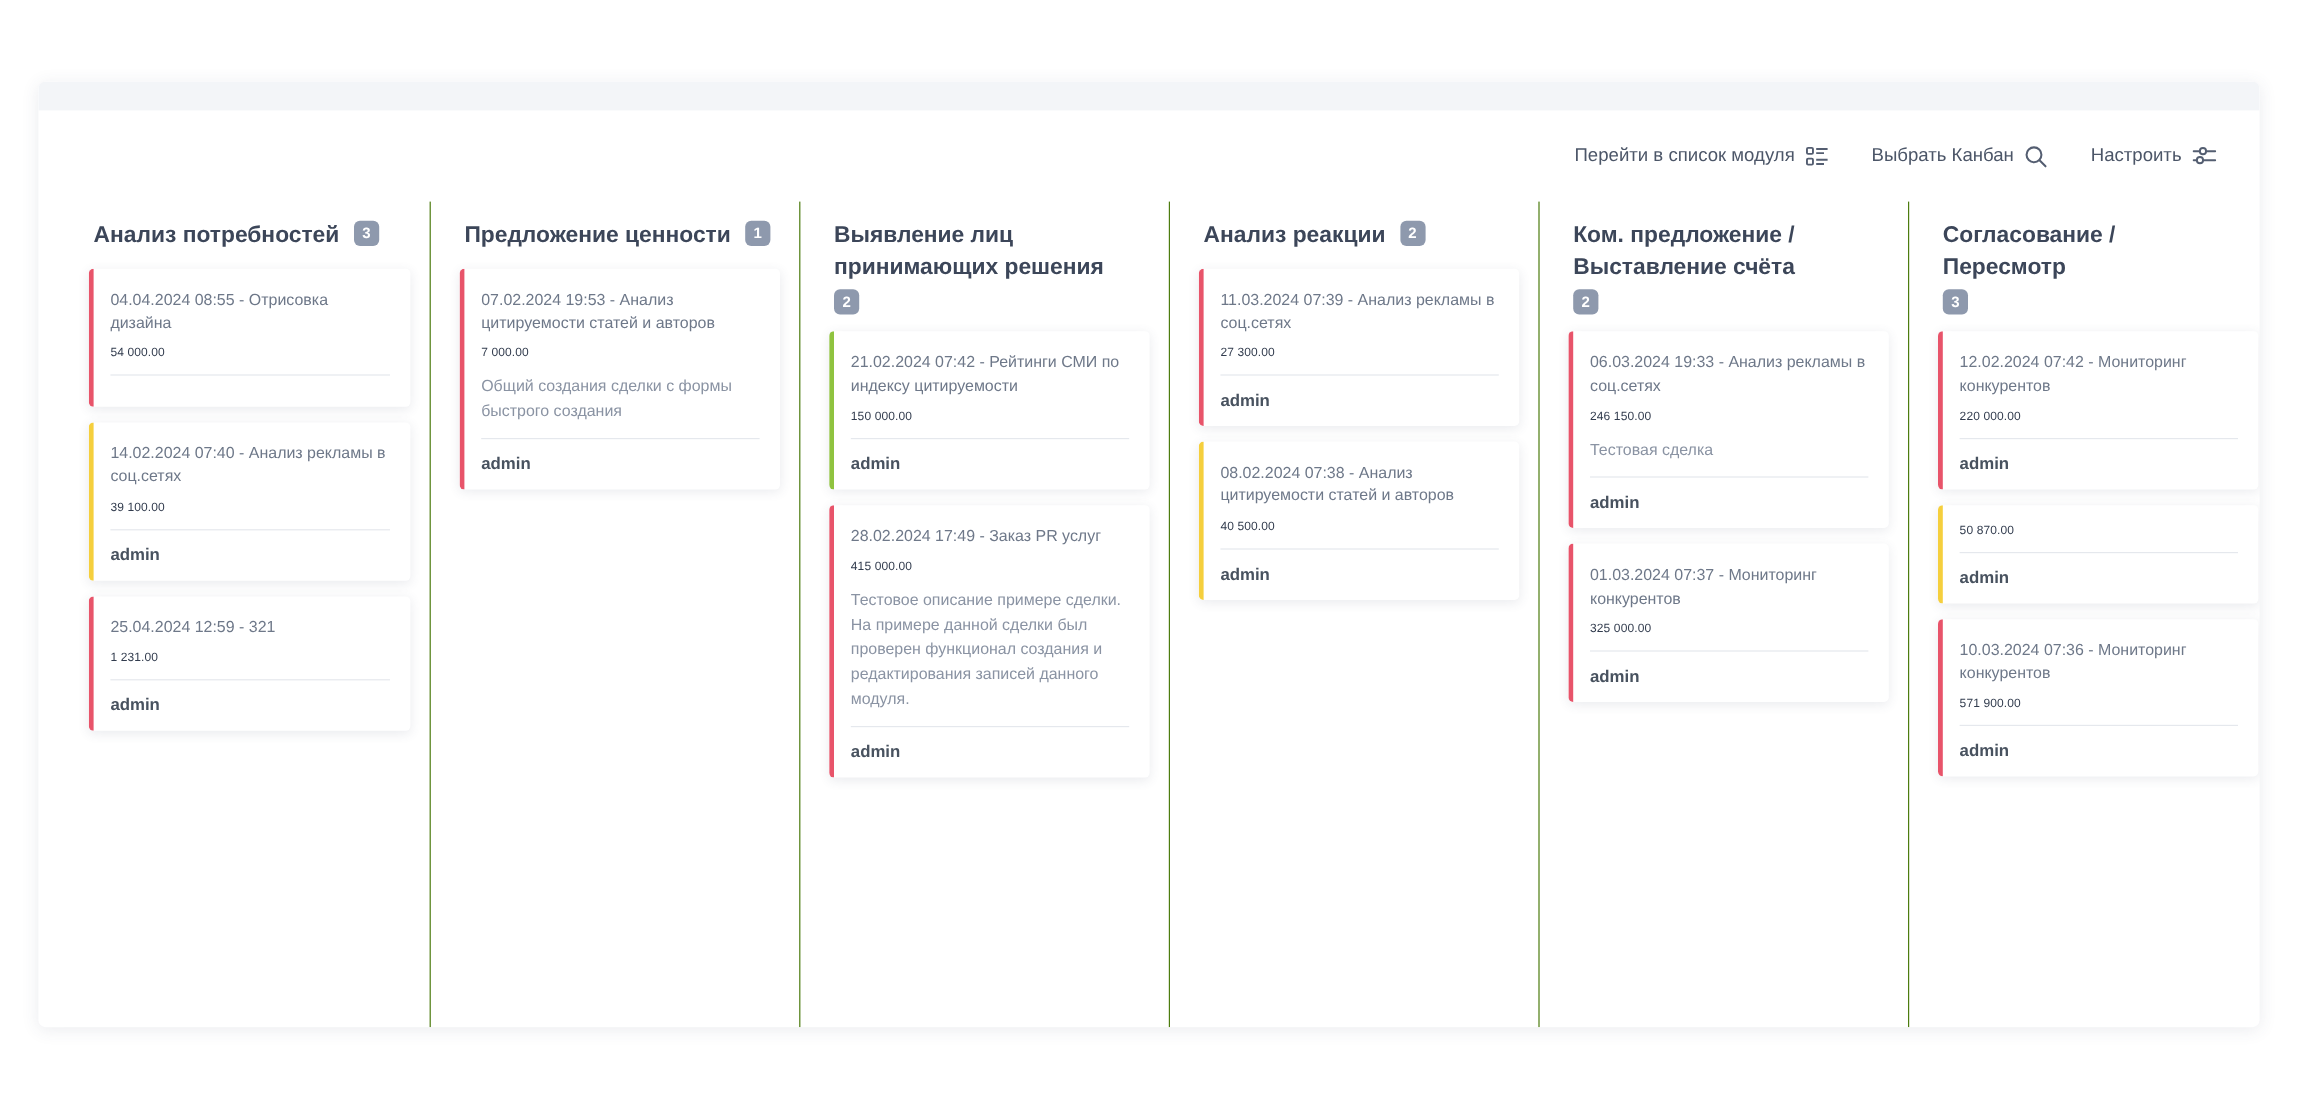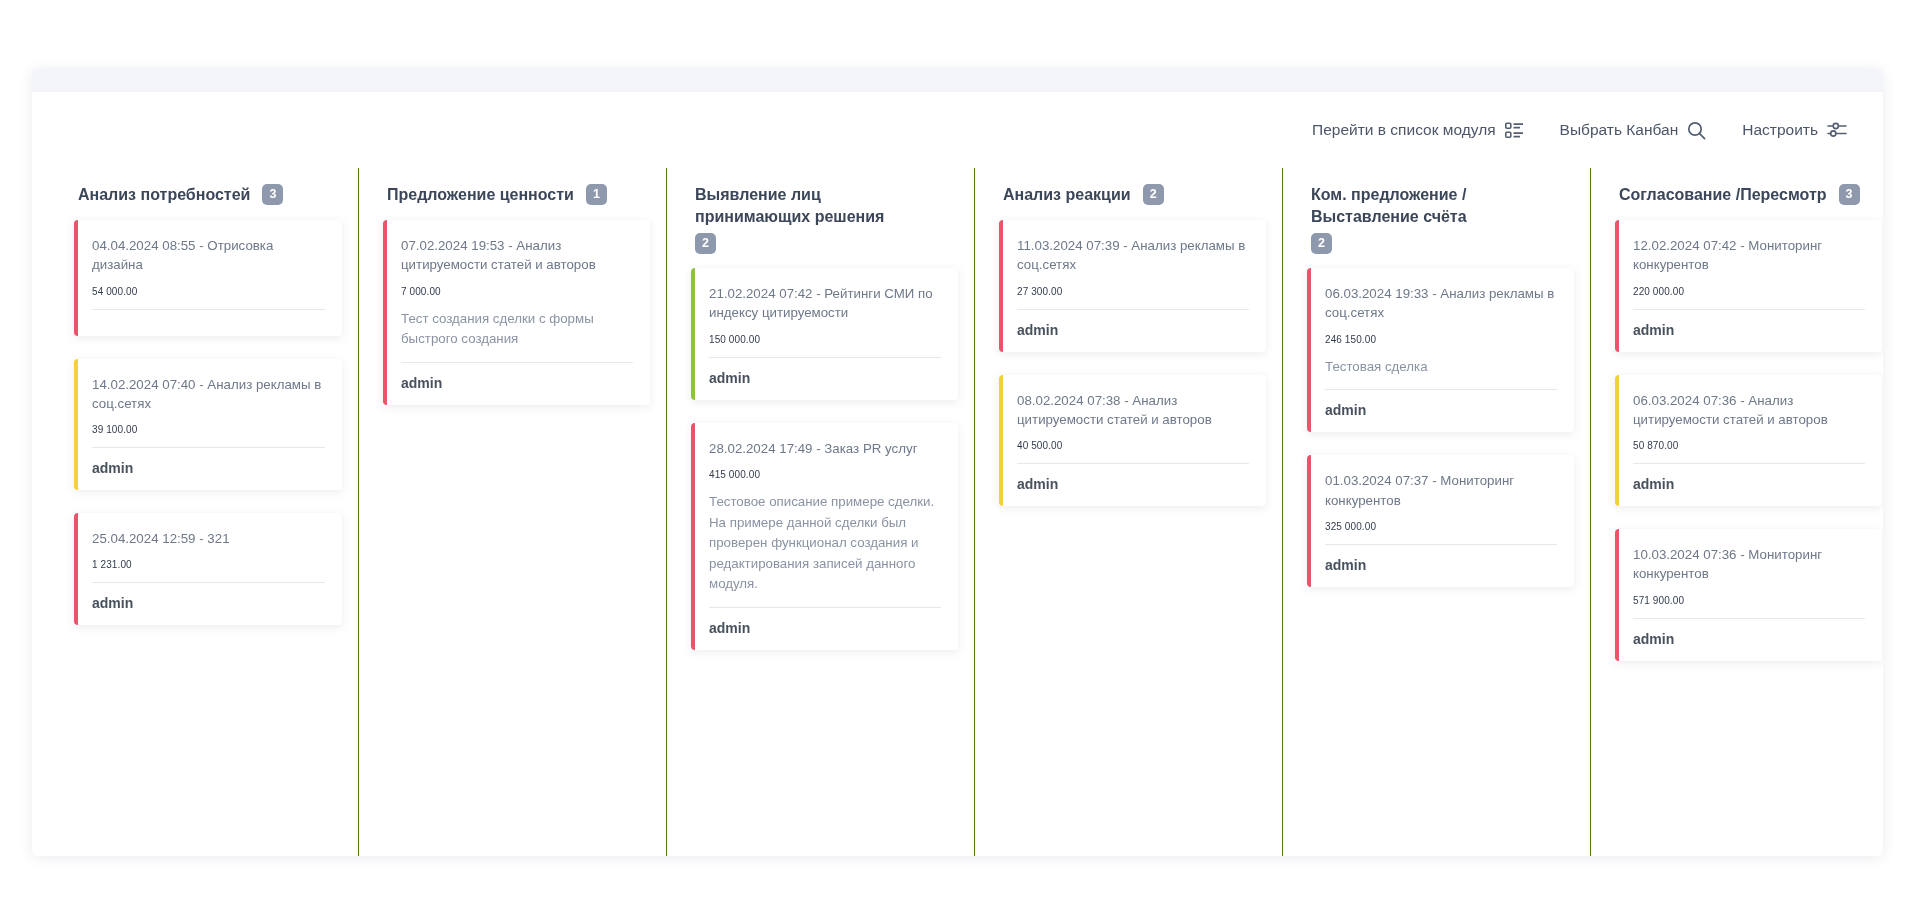--- a/index.html
+++ b/index.html
@@ -88,21 +88,21 @@
 
   .col-header {
     display: flex;
     align-items: flex-start;
     flex-wrap: wrap;
     gap: 6px 12px;
     padding: 16px 4px 14px 14px;
     min-height: 52px;
   }
   .col-title {
-    font-size: 16px;
+    font-size: 19px;
     font-weight: bold;
     color: #3c4659;
     line-height: 1.35;
     max-width: 236px;
   }
   .col-badge {
     display: inline-flex;
     align-items: center;
     justify-content: center;
     min-width: 21px;
@@ -110,21 +110,21 @@
     padding: 0 5px;
     border-radius: 5px;
     background: #8e99ad;
     color: #ffffff;
     font-size: 12.5px;
     font-weight: bold;
     line-height: 1;
     flex: 0 0 auto;
   }
 
-  .card-list { display: flex; flex-direction: column; gap: 23px; padding-left: 10px; }
+  .card-list { display: flex; flex-direction: column; gap: 13px; padding-left: 10px; }
 
   .card {
     position: relative;
     background: #ffffff;
     border-radius: 4px;
     box-shadow: 0 2px 9px rgba(70,80,105,0.11);
     padding: 16px 17px 14px 18px;
     overflow: hidden;
     cursor: pointer;
   }
@@ -245,21 +245,21 @@
       </div>
       <div class="column">
         <div class="col-header">
           <div class="col-title">Предложение ценности</div>
           <div class="col-badge">1</div>
         </div>
         <div class="card-list">
           <div class="card" style="--accent: #e8546a;">
             <div class="card-title">07.02.2024 19:53 - Анализ цитируемости статей и авторов</div>
             <div class="card-amount">7 000.00</div>
-            <div class="card-desc">Тест создания сделки с формы быстрого создания</div>
+            <div class="card-desc">Общий создания сделки с формы быстрого создания</div>
             <div class="card-sep"></div>
             <div class="card-user">admin</div>
           </div>
         </div>
       </div>
       <div class="column">
         <div class="col-header">
           <div class="col-title">Выявление лиц принимающих решения</div>
           <div class="col-badge">2</div>
         </div>
@@ -326,21 +326,20 @@
           <div class="col-badge">3</div>
         </div>
         <div class="card-list">
           <div class="card" style="--accent: #e8546a;">
             <div class="card-title">12.02.2024 07:42 - Мониторинг конкурентов</div>
             <div class="card-amount">220 000.00</div>
             <div class="card-sep"></div>
             <div class="card-user">admin</div>
           </div>
           <div class="card" style="--accent: #f5cf3d;">
-            <div class="card-title">06.03.2024 07:36 - Анализ цитируемости статей и авторов</div>
             <div class="card-amount">50 870.00</div>
             <div class="card-sep"></div>
             <div class="card-user">admin</div>
           </div>
           <div class="card" style="--accent: #e8546a;">
             <div class="card-title">10.03.2024 07:36 - Мониторинг конкурентов</div>
             <div class="card-amount">571 900.00</div>
             <div class="card-sep"></div>
             <div class="card-user">admin</div>
           </div>

